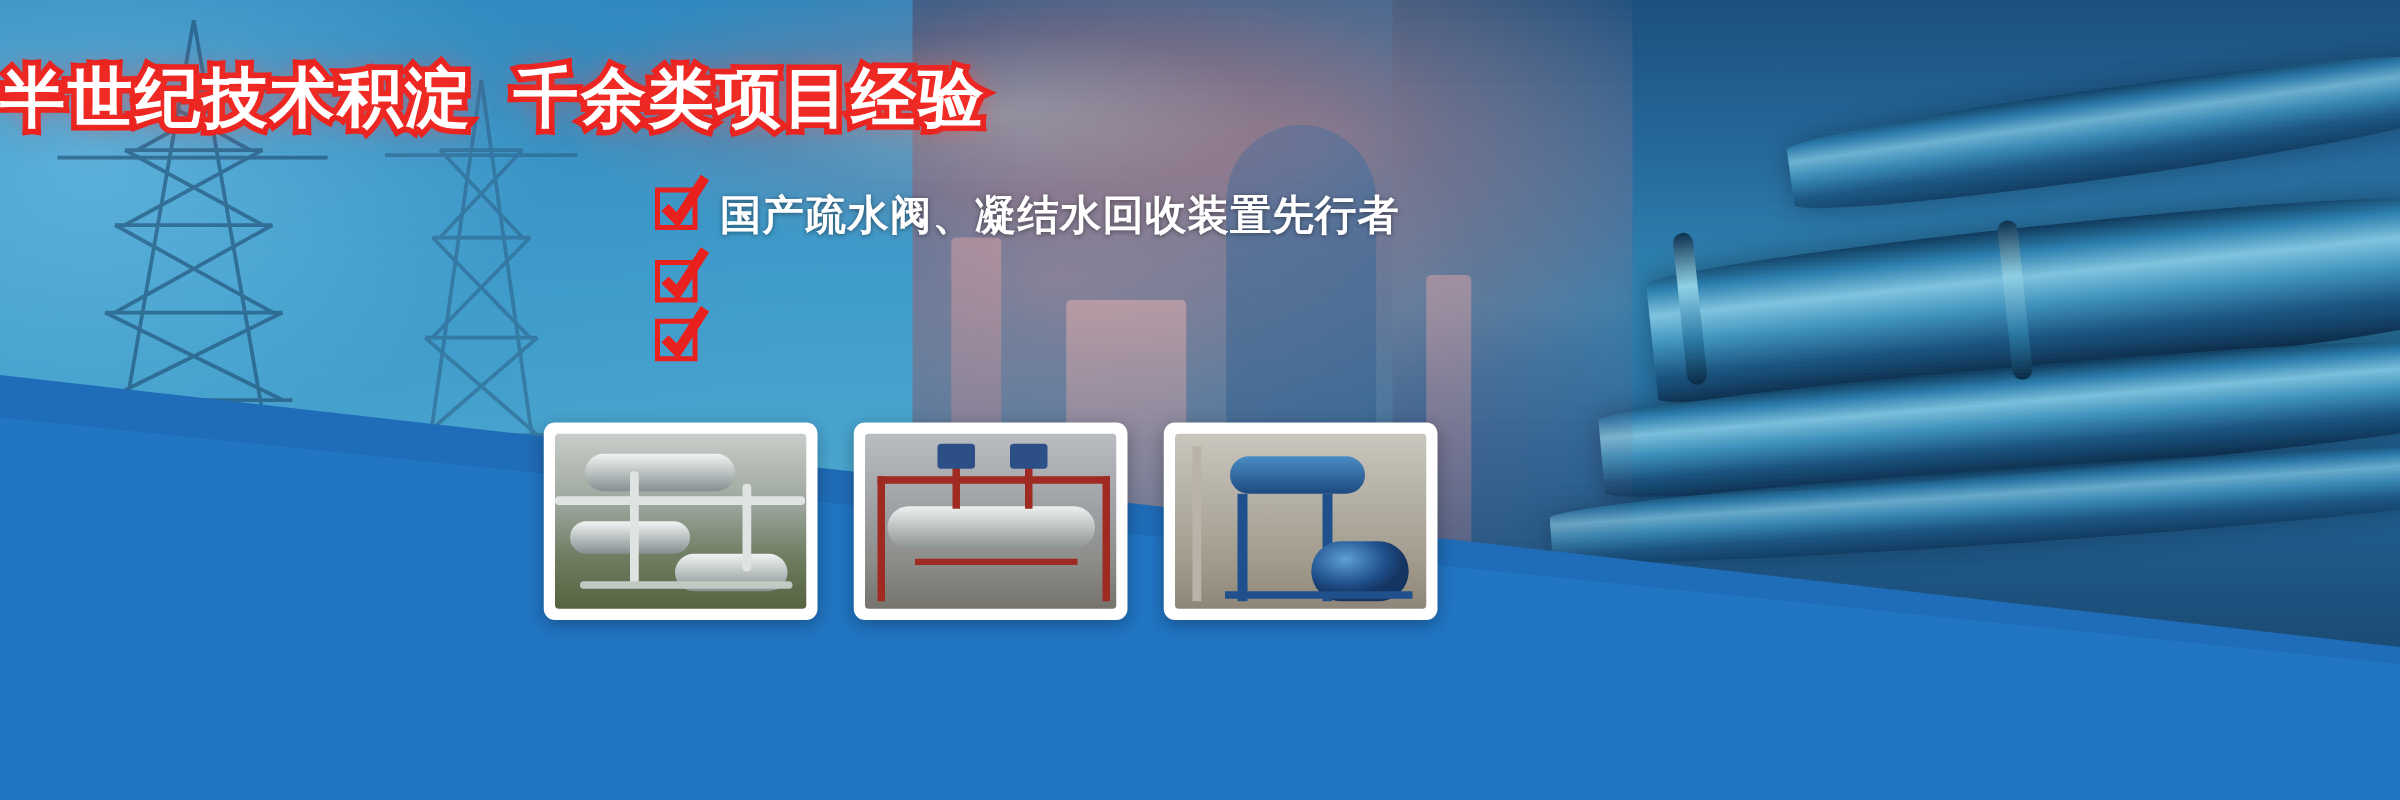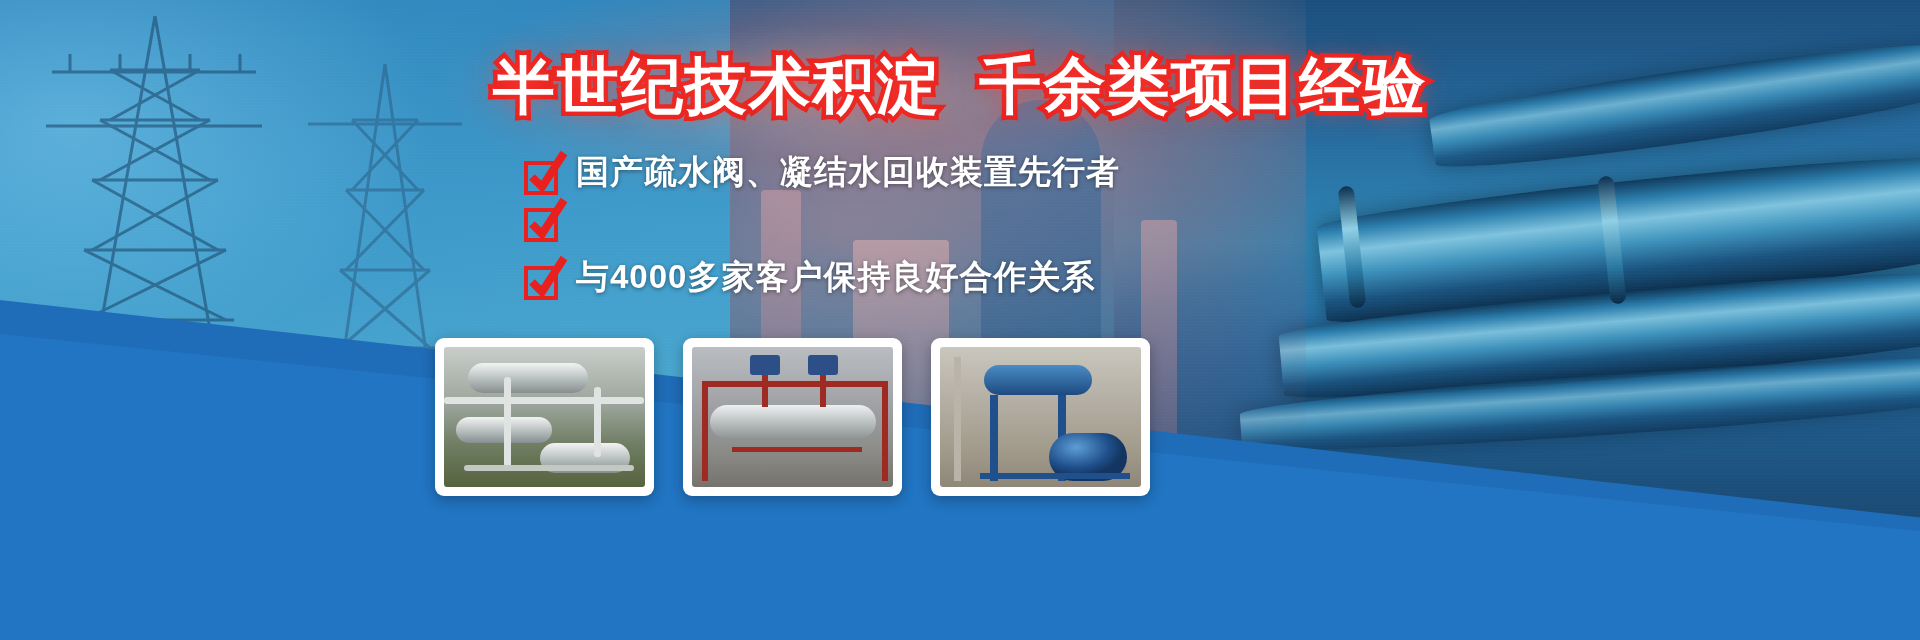--- a/index.html
+++ b/index.html
@@ -82,35 +82,35 @@
   .wedge2{
     position:absolute; left:0; bottom:0; width:100%; height:320px;
     background:#2277c4;
     clip-path:polygon(0 14px, 100% 66%, 100% 100%, 0 100%);
     opacity:.85;
   }
 
   
   .headline{
     position:absolute; top:44px; left:0; width:100%;
-    text-align:center; z-index:8;
-    font-size:62px; font-weight:bold; letter-spacing:2px;
+    text-align:left; z-index:8;
+    font-size:52px; font-weight:bold; letter-spacing:2px;
     color:#ffffff;
     -webkit-text-stroke:9px #e8211f;
     paint-order:stroke fill;
     text-shadow:0 0 18px rgba(255,60,50,.55), 0 0 34px rgba(255,90,70,.35);
     white-space:pre;
   }
 
   
   .bullets{
     position:absolute; left:524px; top:150px; z-index:8;
     display:flex; flex-direction:column; gap:13px;
   }
-  .bullet{ display:flex; align-items:flex-end; }
+  .bullet{ display:flex; align-items:flex-start; }
   .cbox{
     position:relative; width:34px; height:34px; flex:0 0 34px;
     border:4px solid #e8211f; margin-right:18px;
   }
   .cbox svg{ position:absolute; left:-5px; top:-14px; width:46px; height:46px; overflow:visible; }
   .btext{
     color:#ffffff; font-size:33px; font-weight:bold; letter-spacing:1px;
     text-shadow:0 1px 4px rgba(0,0,0,.45);
     white-space:pre;
   }
@@ -230,21 +230,20 @@
         </svg>
       </span>
     </div>
 
     <div class="bullet">
       <span class="cbox">
         <svg viewBox="0 0 46 46" aria-hidden="true">
           <path d="M9 26 L19 36 L41 2" fill="none" stroke="#e8211f" stroke-width="8" stroke-linecap="butt" stroke-linejoin="miter"></path>
         </svg>
       </span>
-      <span class="btext">与4000多家客户保持良好合作关系</span>
     </div>
 
   </div>
 
   <div class="cards">
 
     <div class="card">
       <div class="shot shot-a">
         <span class="vessel v1"></span>
         <span class="vessel v2"></span>

